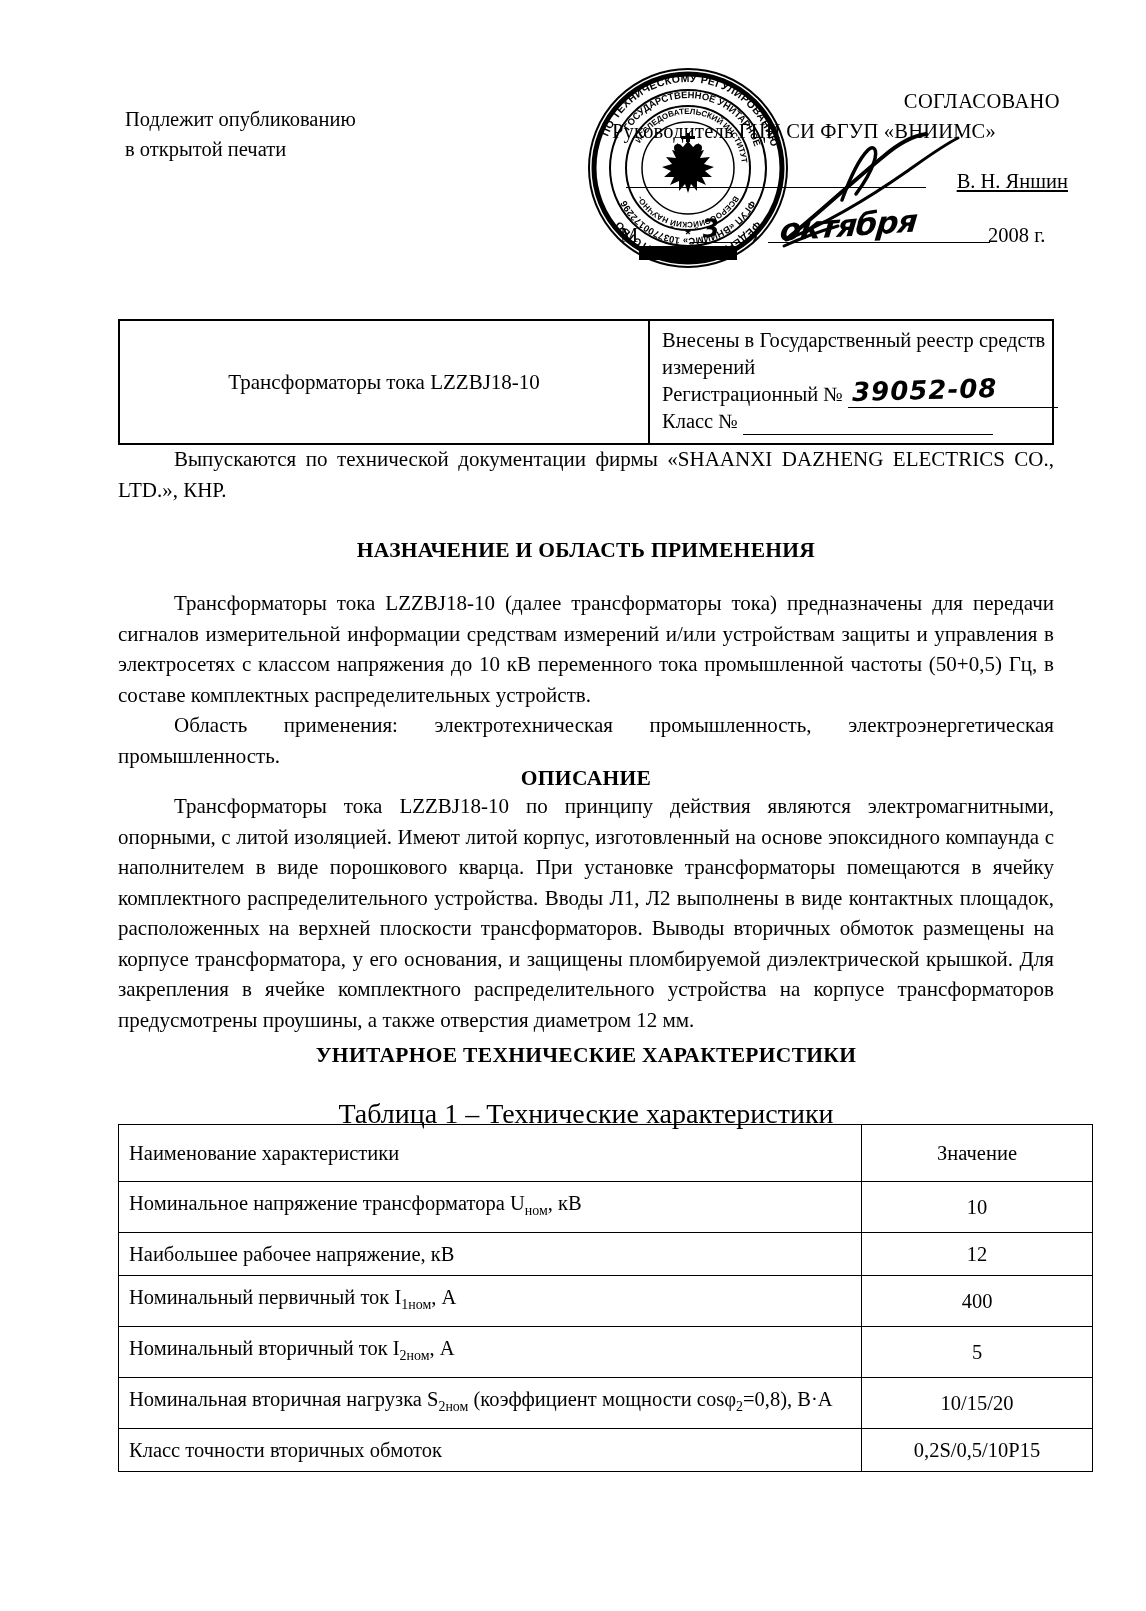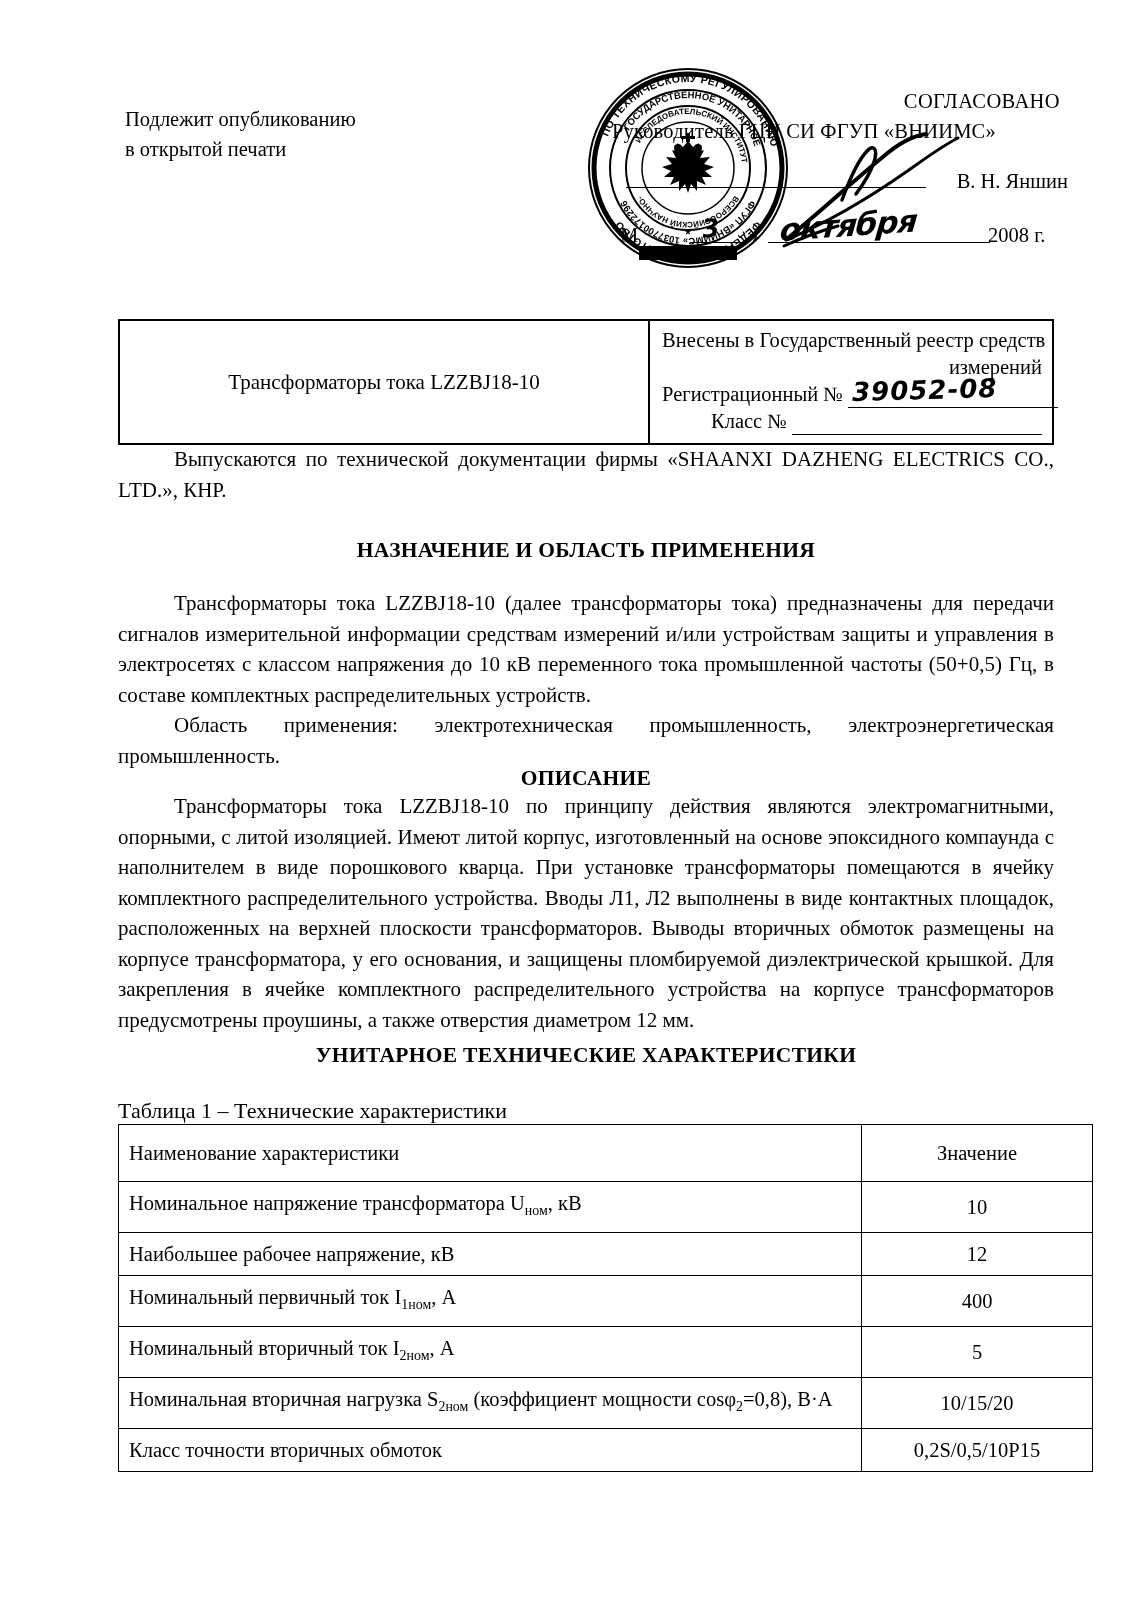--- a/index.html
+++ b/index.html
@@ -63,20 +63,21 @@
     left: 14px;
     top: 27px;
     width: 300px;
     border-bottom: 1.6px solid #000;
   }
   .signer-name {
     position: absolute;
     right: 14px;
     top: 6px;
     white-space: nowrap;
+    text-decoration: underline;
   }
   .date-row {
     position: relative;
     height: 44px;
     margin-top: 6px;
     font-size: 20.5px;
   }
   .date-city {
     position: absolute;
     left: 8px;
@@ -169,21 +170,20 @@
     text-align: center;
     vertical-align: middle !important;
     font-size: 21px;
     padding: 8px 12px !important;
     border-radius: 10px;
   }
   .reg-right {
     font-size: 20.5px;
     line-height: 27px;
     padding: 6px 10px 8px 12px !important;
-    text-align: right;
   }
   .reg-line { white-space: nowrap; }
   .reg-fill {
     display: inline-block;
     position: relative;
     min-width: 210px;
     border-bottom: 1.6px solid #000;
     height: 24px;
     vertical-align: bottom;
   }
@@ -231,22 +231,22 @@
   .blk-desc-head { top: 763px; }
   .blk-desc { top: 791px; }
   .blk-specs-head { top: 1040px; }
 
   
   .table-caption {
     position: absolute;
     left: 118px;
     top: 1098px;
     width: 936px;
-    text-align: left;
-    font-size: 22px;
+    text-align: center;
+    font-size: 28px;
   }
   .spec-table {
     position: absolute;
     left: 118px;
     top: 1124px;
     width: 936px;
     border-collapse: collapse;
     table-layout: fixed;
     font-size: 20.5px;
   }

